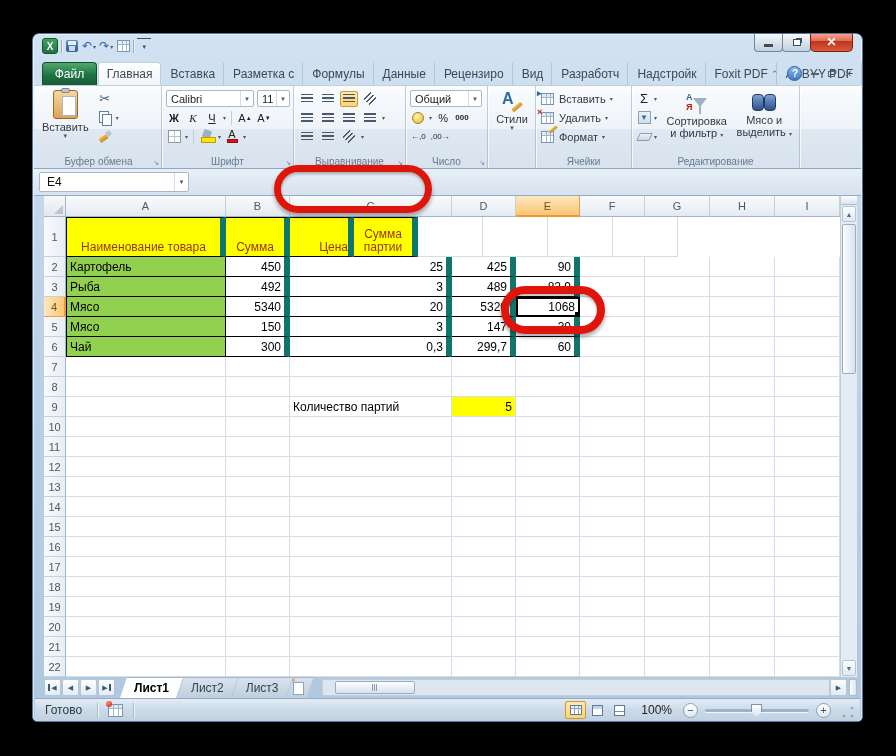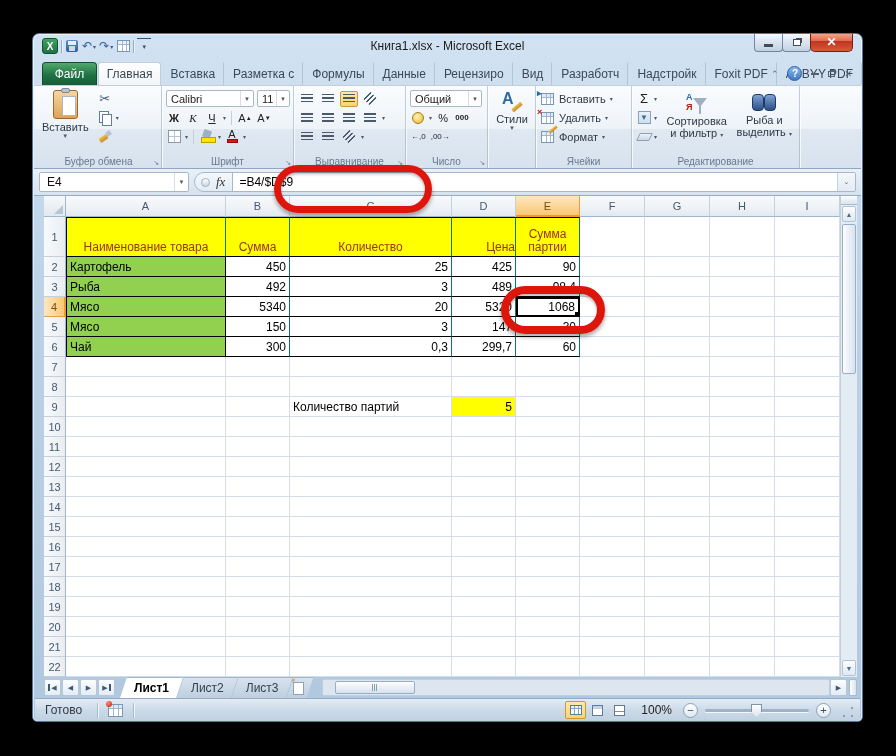--- a/index.html
+++ b/index.html
@@ -152,21 +152,21 @@
   .gh.hl{background:linear-gradient(#fde7c1,#fbc873);border-right:1px solid #e2a347;border-bottom:2px solid #ef9a2e;color:#7a4b16;}
   .grow{display:flex;}
   .rh{flex:none;width:22px;display:flex;align-items:center;justify-content:center;font-size:11px;color:#44596e;
     background:linear-gradient(90deg,#f8fafc,#e9edf2);border-right:1px solid #9eb6ce;border-bottom:1px solid #c6d0db;}
   .rh.hl{background:linear-gradient(90deg,#fde7c1,#fbc873);border-right:2px solid #ef9a2e;border-bottom:1px solid #e2a347;color:#7a4b16;}
   .gc{flex:none;border-right:1px solid #d6dde8;border-bottom:1px solid #d6dde8;font-size:12px;color:#000;
     display:flex;align-items:center;overflow:hidden;white-space:nowrap;}
   .gc.num{justify-content:flex-end;padding-right:3px;}
   .gc.lbl{padding-left:3px;}
   .gc.prod{background:#92d050;padding-left:3px;border-right:1px solid #000;border-bottom:1px solid #000;}
-  .gc.blk{border-right:1px solid #0f766e;border-bottom:1px solid #000;}
+  .gc.blk{border-right:6px solid #0f766e;border-bottom:1px solid #000;}
   .gc.bl{border-left:1px solid #000;}
   .gc.thdr{background:#ffff00;color:#9c3400;display:flex;align-items:flex-end;justify-content:center;text-align:center;
     border-top:1px solid #000;line-height:13px;padding-bottom:2px;white-space:normal;}
   .gc.val{background:#ffff00;}
   .gc.selcell{position:relative;border:2px solid #000;background:#fff;}
   .gc.selcell::after{content:"";position:absolute;right:-1px;bottom:-1px;width:4px;height:4px;background:#000;border-left:1px solid #fff;border-top:1px solid #fff;}
   .vscroll{width:17px;height:100%;background:#e4ecf3;border-left:1px solid #c3cedb;display:flex;flex-direction:column;}
   .vs-split{height:9px;background:linear-gradient(#fdfefe,#d9e4ee);border-bottom:1px solid #a9bccd;}
   .vs-btn{height:16px;display:flex;align-items:center;justify-content:center;font-size:7px;color:#4e6d8e;
     background:linear-gradient(#fdfdfe,#dfe8f1);border:1px solid #b4c4d4;border-radius:2px;margin:1px;}
@@ -234,21 +234,20 @@
   .oval.formula{left:241px;top:131px;width:158px;height:48px;}
   .oval.cell{left:468px;top:252px;width:104px;height:48px;border-width:8px;border-radius:26px;}
 </style>
 </head>
 <body>
 
 <div class="stage">
   <div class="window">
 
     <div class="titlebar">
-      <div class="title">Книга1.xlsx - Microsoft Excel</div>
       <div class="qat">
         <div class="excel-logo">X</div>
         <div class="qsep"></div>
         <div class="qbtn">
             <span class="i-floppy"></span>
           </div>
         <div class="qbtn">
             <span class="undo-g">↶</span>
             <span class="tiny-arr">▾</span>
           </div>
@@ -528,40 +527,32 @@
             <span class="az">
                 <span class="a">А</span>
                 <span class="z">Я</span>
               </span>
             <span class="funnel"></span>
           </span>
           <span class="lbl2"><span>Сортировка</span><br><span>и фильтр</span> <span class="mini">▾</span></span>
         </div>
         <div class="bigbtn" style="width:64px">
           <span class="binoc"></span>
-          <span class="lbl2"><span>Рыба и</span><br><span>выделить</span> <span class="mini">▾</span></span>
+          <span class="lbl2"><span>Мясо и</span><br><span>выделить</span> <span class="mini">▾</span></span>
         </div>
         <div class="glabel">Редактирование</div>
       </div>
 
       <div style="flex:1"></div>
     </div>
 
     <div class="fbar">
       <div class="namebox">
         <span>E4</span>
         <span class="nb-arr">▼</span>
-      </div>
-      <div class="fpill">
-        <span class="fdot"></span>
-        <span class="fx">fx</span>
-        <div class="finput">
-            <span>=B4/$D$9</span>
-          </div>
-        <span class="fexp">⌄</span>
       </div>
     </div>
 
     <div class="sheet">
       <div class="gridwrap" id="grid">
           <div class="ghead">
             <div class="corner"></div>
             <div class="gh" style="width: 160px;">A</div>
             <div class="gh" style="width: 64px;">B</div>
             <div class="gh" style="width: 162px;">C</div>
@@ -573,23 +564,20 @@
             <div class="gh" style="width: 65px;">I</div>
           </div>
           <div class="grow" style="height: 40px;">
             <div class="rh">1</div>
             <div class="gc thdr blk bl" style="width: 160px;">
               <span>Наименование товара</span>
             </div>
             <div class="gc thdr blk" style="width: 64px;">
               <span>Сумма</span>
             </div>
-            <div class="gc thdr blk" style="width: 162px;">
-              <span>Количество</span>
-            </div>
             <div class="gc thdr blk" style="width: 64px; justify-content: flex-end;">
               <span>Цена</span>
             </div>
             <div class="gc thdr blk" style="width: 64px;">
               <span>Сумма партии</span>
             </div>
             <div class="gc" style="width: 65px;"></div>
             <div class="gc" style="width: 65px;"></div>
             <div class="gc" style="width: 65px;"></div>
             <div class="gc" style="width: 65px;"></div>
@@ -605,21 +593,21 @@
             <div class="gc" style="width: 65px;"></div>
             <div class="gc" style="width: 65px;"></div>
             <div class="gc" style="width: 65px;"></div>
           </div>
           <div class="grow" style="height: 20px;">
             <div class="rh">3</div>
             <div class="gc prod bl" style="width: 160px;">Рыба</div>
             <div class="gc num blk" style="width: 64px;">492</div>
             <div class="gc num blk" style="width: 162px;">3</div>
             <div class="gc num blk" style="width: 64px;">489</div>
-            <div class="gc num blk" style="width: 64px;">98,4</div>
+            <div class="gc num blk" style="width: 64px;">82,9</div>
             <div class="gc" style="width: 65px;"></div>
             <div class="gc" style="width: 65px;"></div>
             <div class="gc" style="width: 65px;"></div>
             <div class="gc" style="width: 65px;"></div>
           </div>
           <div class="grow" style="height: 20px;">
             <div class="rh hl">4</div>
             <div class="gc prod bl" style="width: 160px;">Мясо</div>
             <div class="gc num blk" style="width: 64px;">5340</div>
             <div class="gc num blk" style="width: 162px;">20</div>

